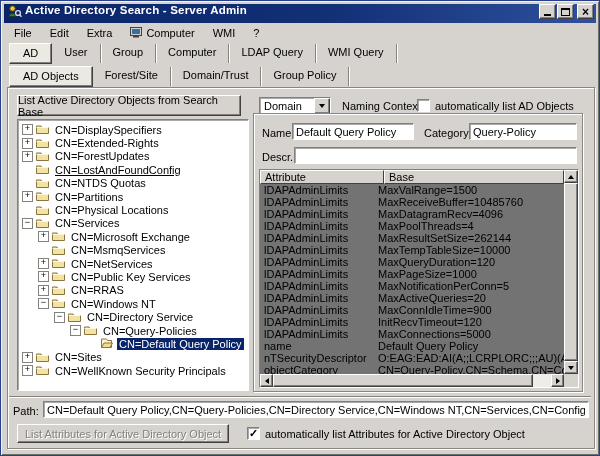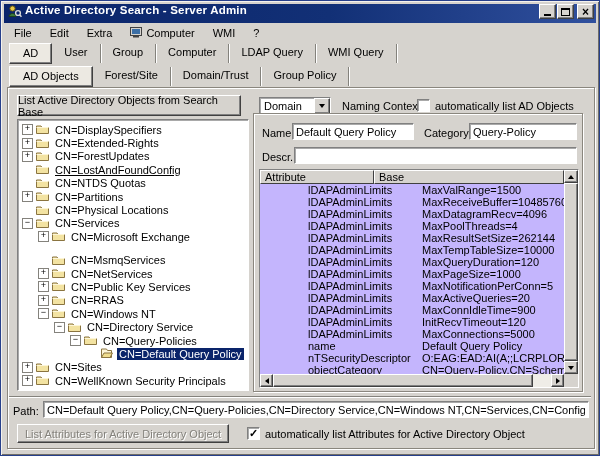--- a/index.html
+++ b/index.html
@@ -76,23 +76,23 @@
   .gb-cat-lbl{position:absolute;left:170px;top:13px;}
   .gb-cat{position:absolute;left:215px;top:9px;width:108px;height:17px;}
   .gb-descr-lbl{position:absolute;left:8px;top:37px;}
   .gb-descr{position:absolute;left:40px;top:33px;width:283px;height:17px;}
   
   .atable{position:absolute;left:5px;top:55px;width:320px;height:219px;background:#fff;
     border:1px solid;border-color:#808080 #fff #fff #808080;}
   .a-header{position:absolute;left:0;top:0;right:14px;height:14px;display:flex;}
   .hcell{background:#d6d3ce;border:1px solid;border-color:#fff #404040 #404040 #fff;
     padding:0 0 0 4px;line-height:12px;font-size:11px;overflow:hidden;white-space:nowrap;}
-  .hcell.c1{width:114px;flex:none;}
+  .hcell.c1{width:124px;flex:none;}
   .hcell.c2{flex:1;}
-  .a-body{position:absolute;left:0;top:14px;right:14px;bottom:13px;background:#c4b5fd;overflow:hidden;padding-left:44px;}
+  .a-body{position:absolute;left:0;top:14px;right:14px;bottom:13px;background:#737373;overflow:hidden;}
   .trow{display:flex;height:12px;line-height:12px;white-space:nowrap;}
   .tc1{width:114px;flex:none;padding-left:4px;overflow:hidden;}
   .tc2{flex:1;padding-left:4px;overflow:hidden;text-overflow:clip;}
   .vscroll{position:absolute;right:0;top:0;bottom:13px;width:14px;background:#efede7;
     display:flex;flex-direction:column;}
   .hscroll{position:absolute;left:0;bottom:0;right:14px;height:13px;background:#efede7;display:flex;}
   .sbtn{background:#d6d3ce;border:1px solid;border-color:#fff #404040 #404040 #fff;
     box-shadow:inset -1px -1px 0 #808080;display:flex;align-items:center;justify-content:center;flex:none;}
   .vscroll .sbtn{height:13px;width:14px;}
   .hscroll .sbtn{width:13px;height:13px;}
@@ -283,21 +283,21 @@
       <div class="tree-row" style="padding-left: 20px;">
         <span class="expand">+</span>
         <span class="tree-icon">
           <svg width="13" height="11" viewBox="0 0 13 11">
             <path d="M0.5 9.5 V2 H5 l1 1.5 h6.5 V9.5 Z" fill="#f3e3a2" stroke="#8a7440"></path>
             <path d="M0.5 3.5 H12.5" stroke="#fdf6d8"></path>
           </svg>
         </span>
         <span class="tree-label">CN=Microsoft Exchange</span>
       </div>
-      <div class="tree-row" style="padding-left: 20px; margin-top: 10px;">
+      <div class="tree-row" style="padding-left: 20px;">
         <span class="expand-spacer"></span>
         <span class="tree-icon">
           <svg width="13" height="11" viewBox="0 0 13 11">
             <path d="M0.5 9.5 V2 H5 l1 1.5 h6.5 V9.5 Z" fill="#f3e3a2" stroke="#8a7440"></path>
             <path d="M0.5 3.5 H12.5" stroke="#fdf6d8"></path>
           </svg>
         </span>
         <span class="tree-label">CN=MsmqServices</span>
       </div>
       <div class="tree-row" style="padding-left: 20px;">

